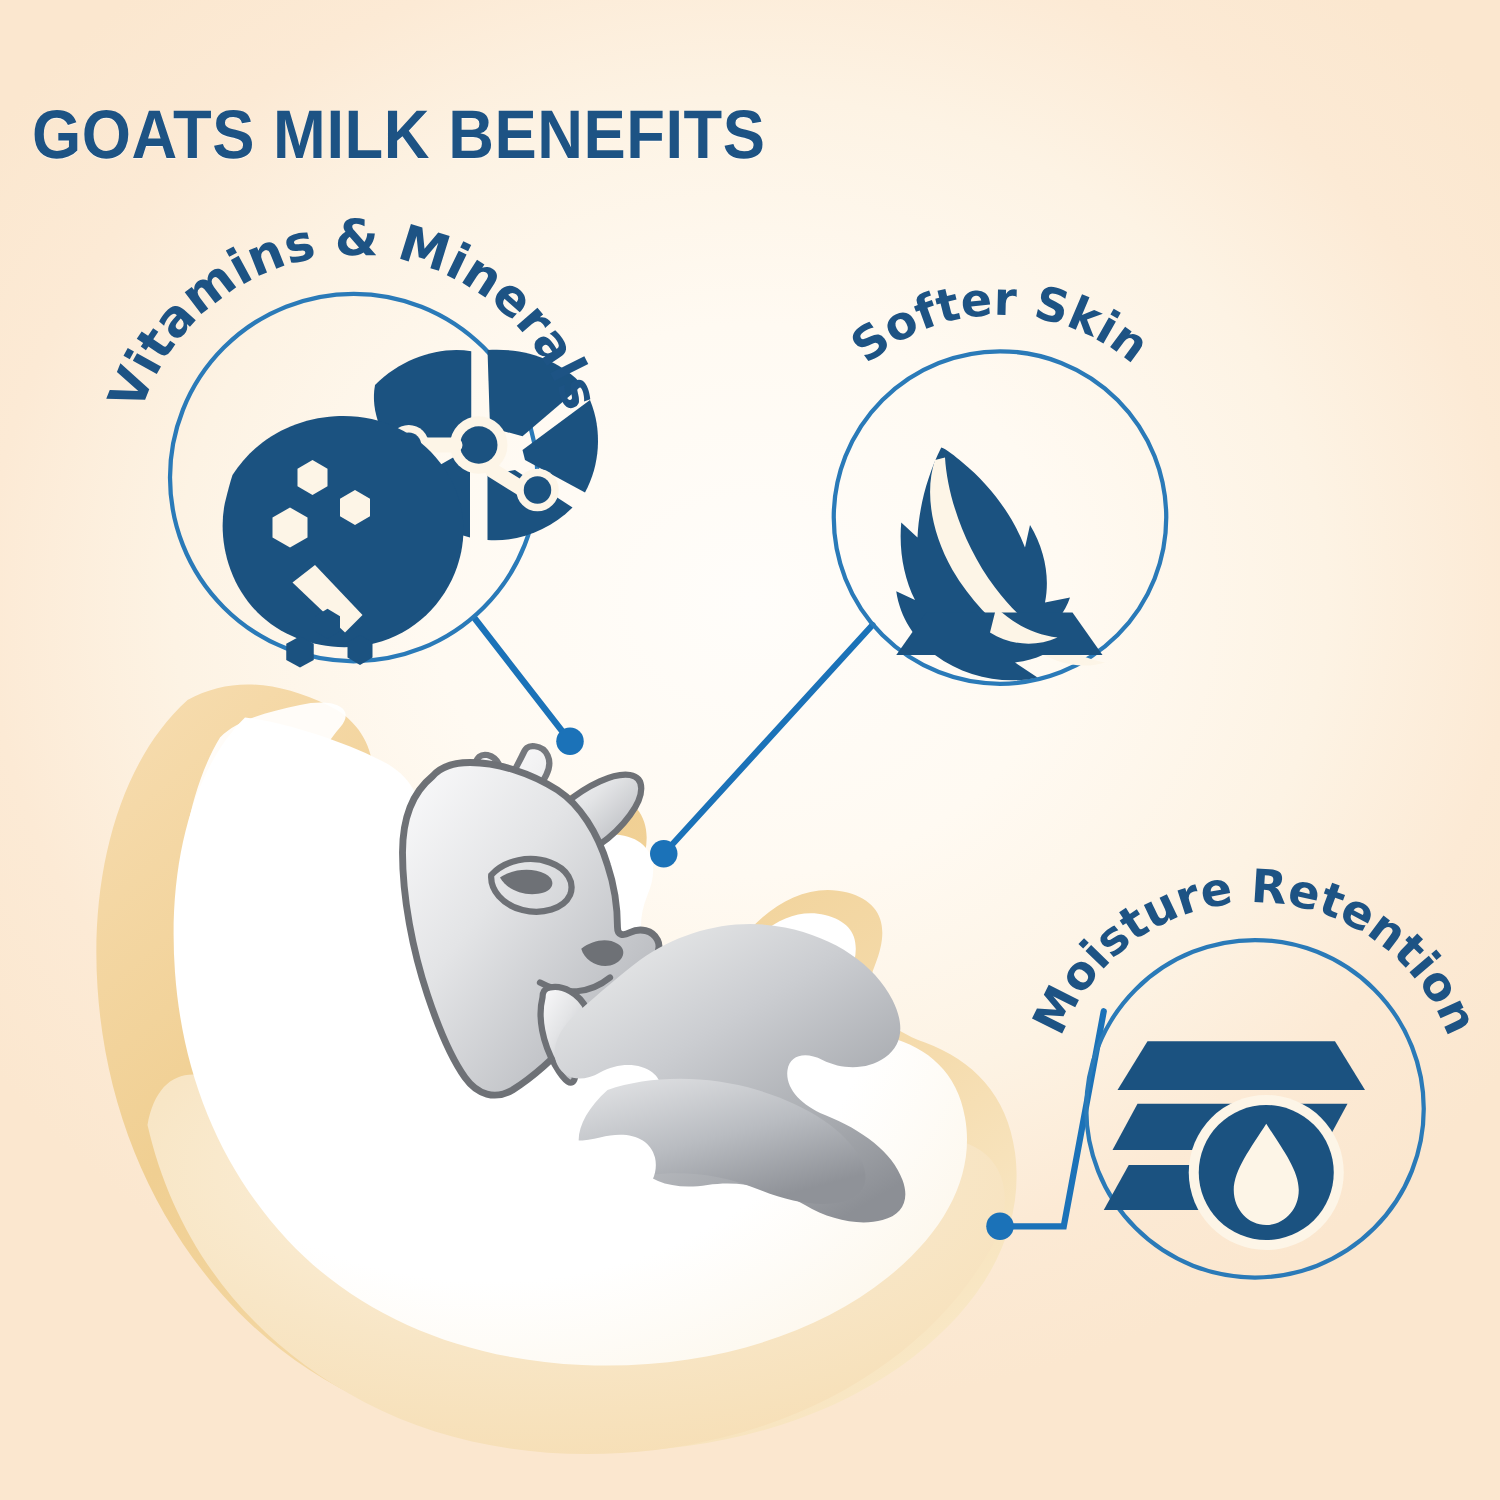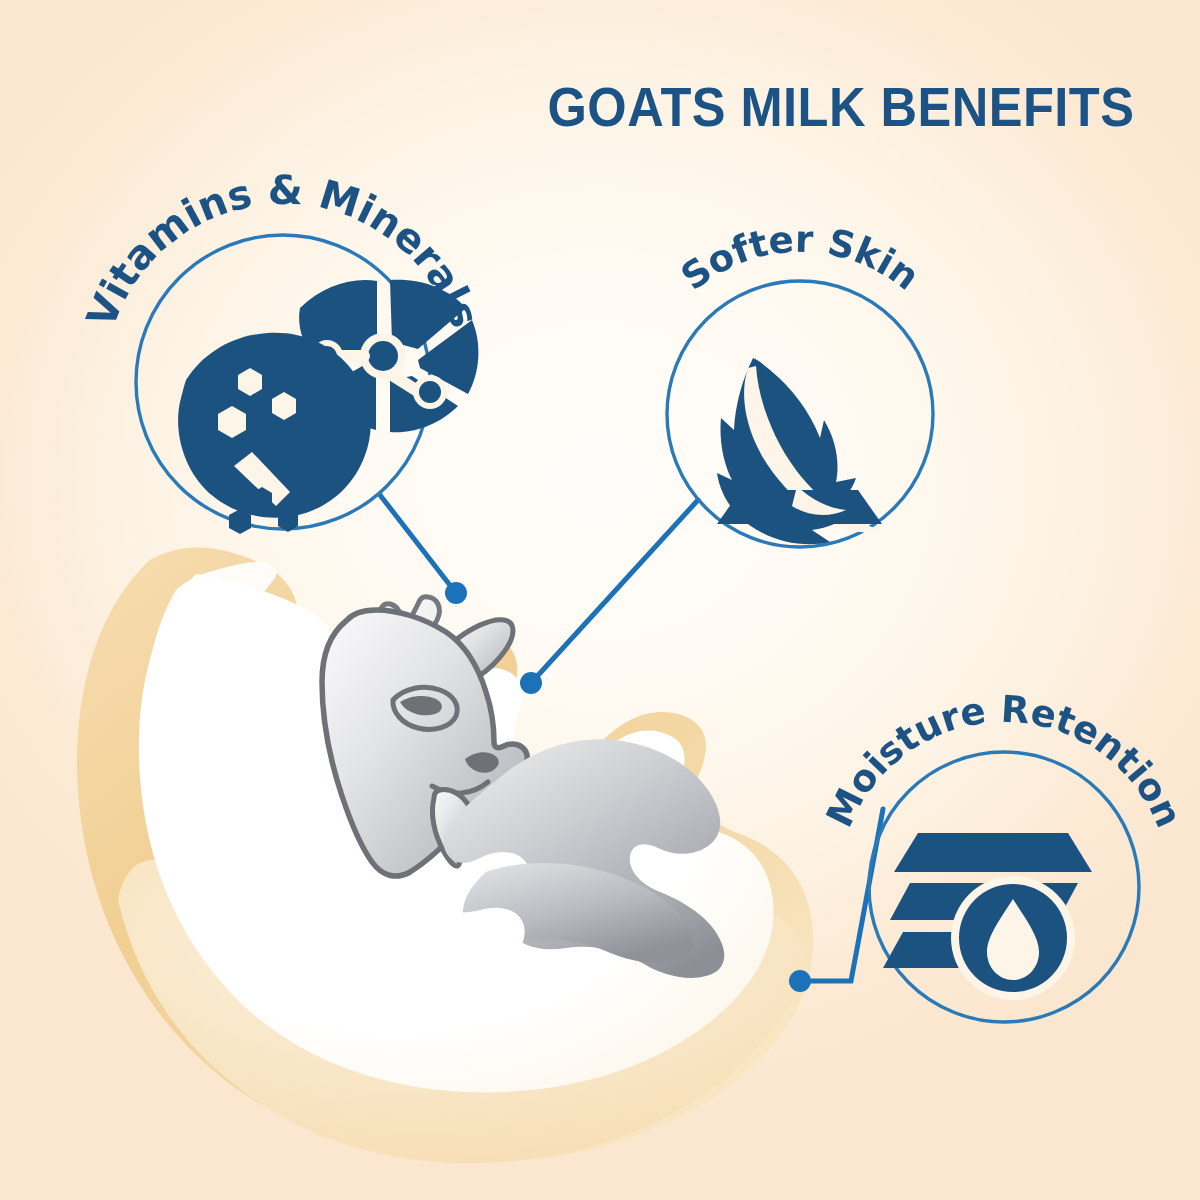--- a/index.html
+++ b/index.html
@@ -25,21 +25,21 @@
     position: absolute;
     inset: 0;
     width: 1200px;
     height: 1200px;
   }
   .title-wrap {
     position: absolute;
     top: 76px;
     left: 0;
     width: 1160px;
-    text-align: right;
+    text-align: left;
     pointer-events: none;
   }
   .title-wrap .title {
     display: inline-block;
     font-family: "Liberation Sans Narrow", "Liberation Sans", sans-serif;
     font-size: 55px;
     line-height: 62px;
     font-weight: bold;
     letter-spacing: 0.5px;
     color: #1d5384;

